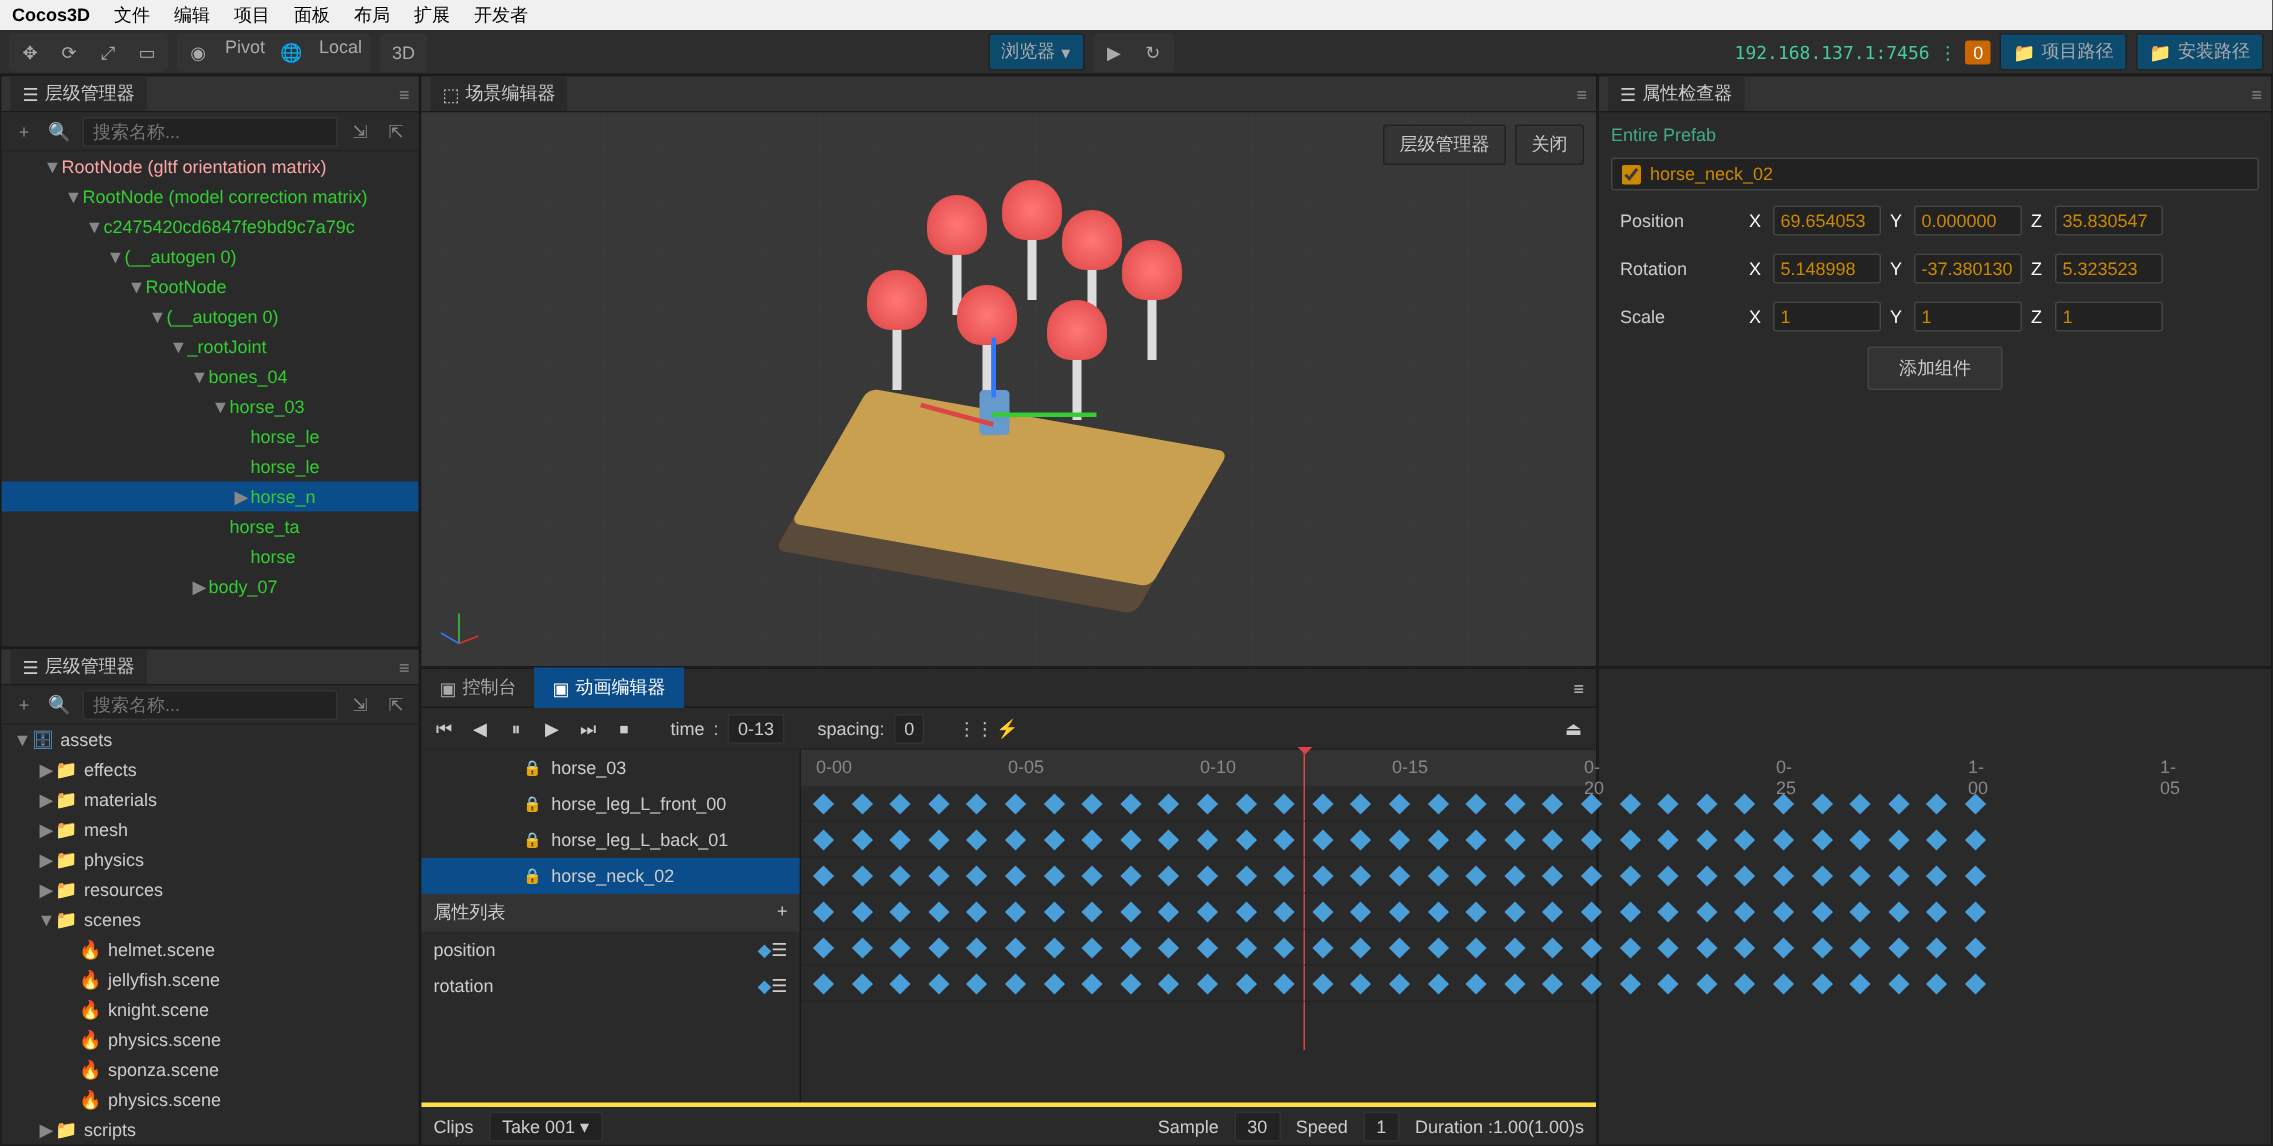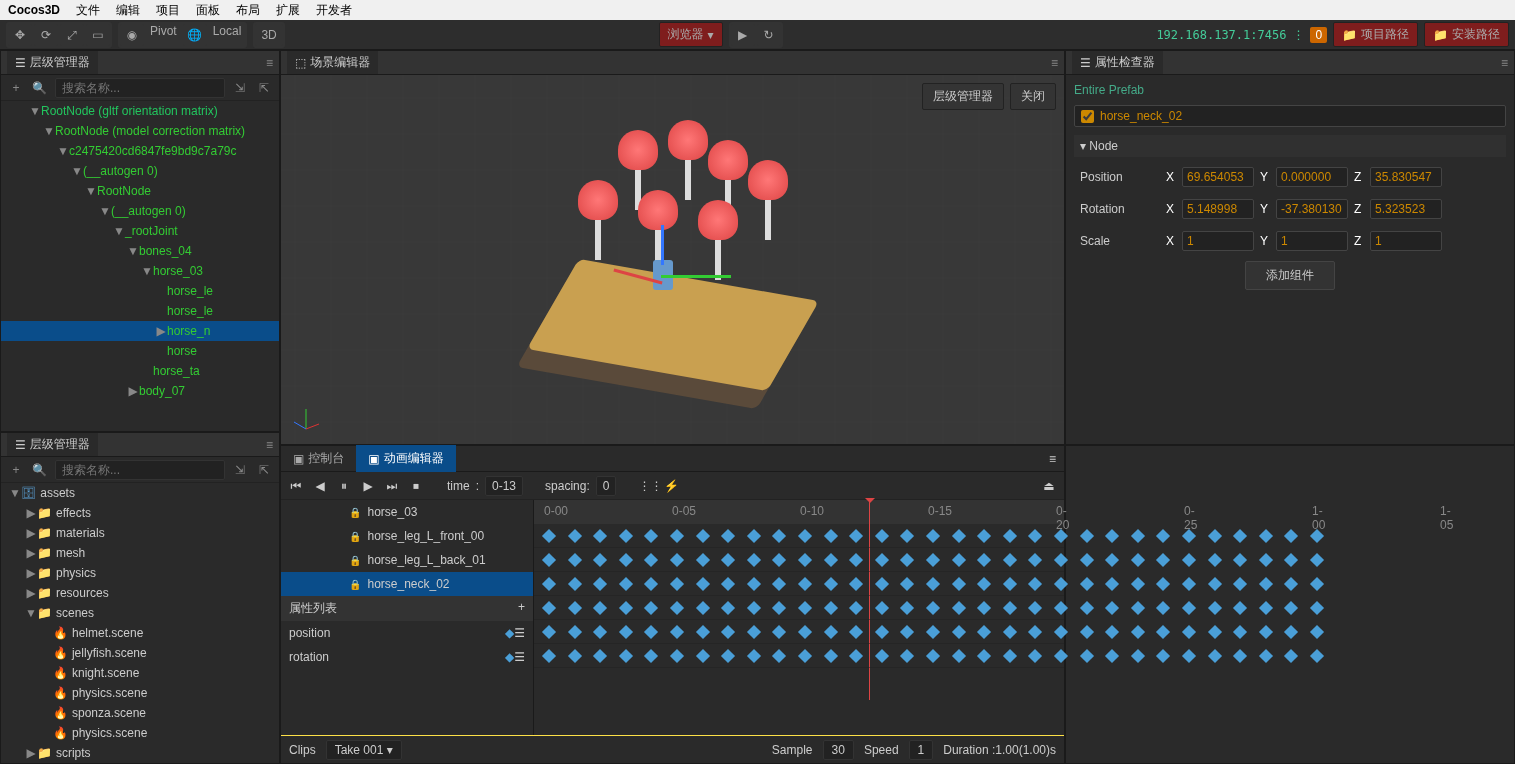--- a/index.html
+++ b/index.html
@@ -6,41 +6,41 @@
 body { background:#1e1e1e; color:#ccc; width:1515px; height:764px; overflow:hidden; }
 .menubar { background:#f0f0f0; color:#000; height:20px; display:flex; align-items:center; padding:0 8px; gap:16px; }
 .menubar span { cursor:pointer; }
 .toolbar { background:#2d2d2d; height:30px; display:flex; align-items:center; padding:0 6px; gap:6px; border-bottom:1px solid #1a1a1a; }
 .toolbar .group { display:flex; gap:2px; background:#333; border-radius:3px; padding:2px; }
 .toolbar button { background:#333; border:none; color:#aaa; width:24px; height:22px; cursor:pointer; border-radius:2px; display:flex; align-items:center; justify-content:center; }
 .toolbar .label { color:#aaa; padding:0 4px; }
 .toolbar .spacer { flex:1; }
 .toolbar .ip { color:#4c9; font-family:monospace; }
 .toolbar .badge { background:#c60; color:#fff; padding:1px 5px; border-radius:2px; }
-.toolbar .pathbtn { background:#7f1d1d; border:1px solid #222; color:#aaa; padding:3px 8px; cursor:pointer; border-radius:2px; display:flex; align-items:center; gap:4px; }
+.toolbar .pathbtn { background:#0c4a6e; border:1px solid #222; color:#aaa; padding:3px 8px; cursor:pointer; border-radius:2px; display:flex; align-items:center; gap:4px; }
 
 .main { display:flex; height:714px; }
 .leftcol { width:280px; display:flex; flex-direction:column; }
 .midcol { flex:1; display:flex; flex-direction:column; }
 .rightcol { width:450px; display:flex; flex-direction:column; }
 
 .panel { background:#2a2a2a; border:1px solid #1a1a1a; display:flex; flex-direction:column; }
 .panel-header { background:#333; height:24px; display:flex; align-items:center; padding:0 6px; justify-content:space-between; border-bottom:1px solid #1a1a1a; }
 .panel-header .tab { background:#2a2a2a; padding:3px 8px; color:#ccc; display:flex; align-items:center; gap:4px; }
 .panel-header .menu-icon { color:#888; cursor:pointer; }
 .panel-tools { height:26px; display:flex; align-items:center; padding:0 6px; gap:6px; background:#2a2a2a; border-bottom:1px solid #222; }
 .panel-tools button { background:none; border:none; color:#888; cursor:pointer; width:18px; }
 .panel-tools input { background:#222; border:1px solid #333; color:#888; padding:2px 6px; flex:1; border-radius:2px; }
 
 .tree { flex:1; overflow:auto; font-size:11px; }
 .tree-row { display:flex; align-items:center; height:20px; padding-left:4px; white-space:nowrap; cursor:pointer; }
 .tree-row.selected { background:#0a4d8a; }
 .tree-row .arrow { width:12px; text-align:center; color:#888; }
 .tree-row .name { color:#3c3; }
-.tree-row .node-orange { color:#22c55e; }
+.tree-row .node-orange { color:#fca5a5; }
 .tree-row.selected .name { color:#3c3; }
 
 .assets-tree { flex:1; overflow:auto; font-size:11px; }
 .assets-tree .tree-row .name { color:#ccc; }
 .assets-tree .folder-icon { color:#5a9fd4; margin-right:4px; }
 .assets-tree .fire-icon { color:#e90; margin-right:4px; }
 
 .viewport { flex:1; background:#383838; position:relative; background-image:
   linear-gradient(#4443 1px,transparent 1px),
   linear-gradient(90deg,#4443 1px,transparent 1px);
@@ -84,21 +84,21 @@
 .anim-section-head { background:#333; padding:4px 8px; color:#ccc; display:flex; justify-content:space-between; }
 .anim-row { height:24px; display:flex; align-items:center; padding:0 8px; color:#ccc; cursor:pointer; }
 .anim-row.selected { background:#0a4d8a; }
 .anim-row .lock { color:#666; margin-right:6px; font-size:10px; }
 .timeline-ruler { height:24px; background:#333; position:relative; color:#888; font-size:10px; }
 .timeline-ruler .tick { position:absolute; top:4px; }
 .timeline-track { height:24px; position:relative; border-bottom:1px solid #2228; }
 .keyframe { position:absolute; top:7px; width:10px; height:10px; background:#4a9fd8; transform:rotate(45deg); }
 .playhead { position:absolute; top:0; width:1px; background:#d44; height:100%; }
 .playhead::before { content:''; position:absolute; top:-2px; left:-4px; border:5px solid transparent; border-top-color:#d44; }
-.anim-footer { background:#2a2a2a; height:28px; display:flex; align-items:center; padding:0 8px; gap:10px; border-top:1px solid #fde047; }
+.anim-footer { background:#2a2a2a; height:28px; display:flex; align-items:center; padding:0 8px; gap:10px; border-top:3px solid #fde047; }
 .anim-footer .field { background:#222; border:1px solid #333; color:#ccc; padding:2px 8px; border-radius:2px; }
 .wrapmode-row { background:#2a2a2a; height:24px; display:flex; align-items:center; justify-content:flex-end; padding:0 8px; gap:8px; border-bottom:1px solid #222; }
 .wrapmode-row select { background:#222; border:1px solid #333; color:#ccc; padding:2px 8px; width:90px; }
 svg { width:14px; height:14px; }
 </style>
 </head>
 <body>
 
 <div class="menubar">
   <span style="font-weight:bold">Cocos3D</span>
@@ -199,27 +199,27 @@
             <span class="name ">horse_le</span>
           </div>
           <div class="tree-row" style="padding-left: 154px;">
             <span class="arrow"></span>
             <span class="name ">horse_le</span>
           </div>
           <div class="tree-row selected" style="padding-left: 154px;">
             <span class="arrow">▶</span>
             <span class="name ">horse_n</span>
           </div>
+          <div class="tree-row" style="padding-left: 140px;">
+            <span class="arrow"></span>
+            <span class="name ">horse_ta</span>
+          </div>
           <div class="tree-row" style="padding-left: 154px;">
             <span class="arrow"></span>
             <span class="name ">horse</span>
-          </div>
-          <div class="tree-row" style="padding-left: 140px;">
-            <span class="arrow"></span>
-            <span class="name ">horse_ta</span>
           </div>
           <div class="tree-row" style="padding-left: 126px;">
             <span class="arrow">▶</span>
             <span class="name ">body_07</span>
           </div>
         </div>
     </div>
 
     <div class="panel" style="flex:1">
       <div class="panel-header">
@@ -668,21 +668,20 @@
         <span class="menu-icon">≡</span>
       </div>
       <div class="inspector-body">
         <div class="inspector-top">
           <span class="prefab-label">Entire Prefab</span>
         </div>
         <div class="node-name-row">
           <input type="checkbox" checked="" style="">
           <span class="nn">horse_neck_02</span>
         </div>
-        <div class="section-head">▾ <span>Node</span></div>
         <div class="prop-row">
           <span class="plabel">Position</span>
           <span class="axis">X</span>
             <input value="69.654053" style="">
           <span class="axis">Y</span>
             <input value="0.000000" style="">
           <span class="axis">Z</span>
             <input value="35.830547" style="">
         </div>
         <div class="prop-row">

